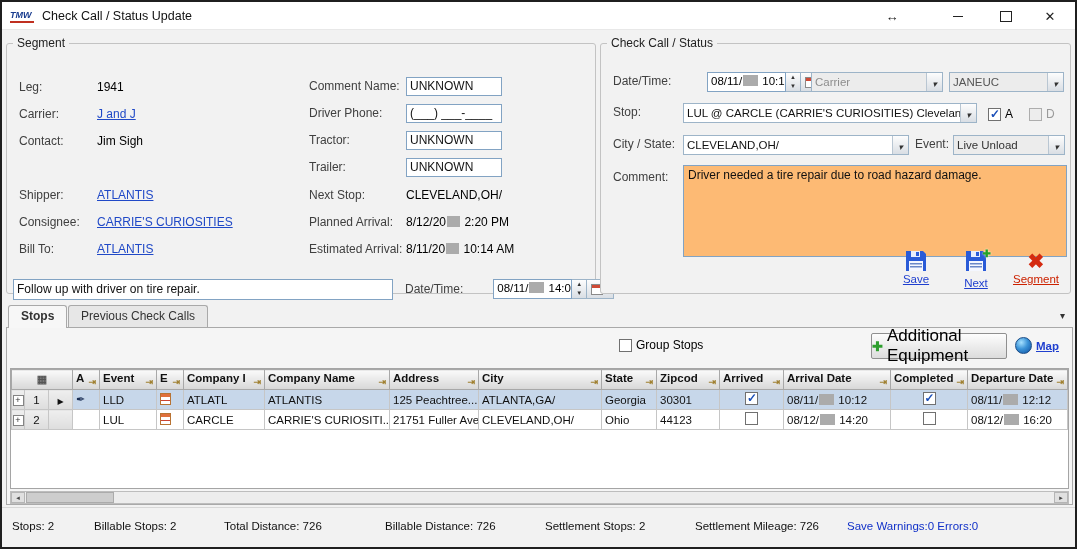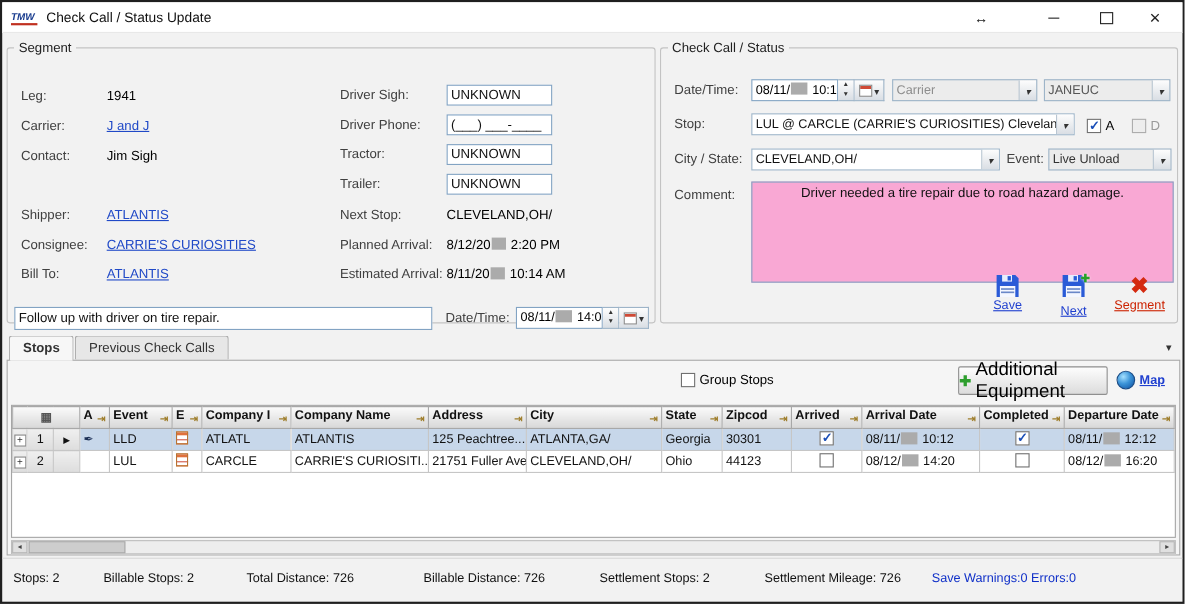--- a/index.html
+++ b/index.html
@@ -32,21 +32,21 @@
   .link { color:#2049c7; text-decoration:underline; cursor:pointer; }
   input[type=text] { height:19px; border:1px solid #82a3c3; font:12px "Liberation Sans",sans-serif; padding:0 3px; background:#fff; color:#111; }
   .fld { width:96px; }
 
   .redact { background:#ababab; display:inline-block; height:11px; width:17px; vertical-align:-1px; margin:0 1px; }
   .redact.yr { width:13px; }
   .redact.g { width:15px; }
 
   
   .dtc { display:flex; align-items:stretch; height:20px; }
-  .dtx { background:#fff; border:1px solid #82a3c3; font-size:11.5px; padding:2px 2px 0 3px; width:79px; overflow:hidden; white-space:nowrap; }
+  .dtx { background:#fff; border:1px solid #82a3c3; font-size:11.5px; padding:2px 2px 0 3px; width:79px; overflow:hidden; white-space:nowrap;margin-left:24px; }
   .spin { width:15px; border:1px solid #9db4c8; border-left:none; background:linear-gradient(#fdfdfd,#d9dee4); display:flex; flex-direction:column; }
   .spin i { flex:1; font-style:normal; font-size:6px; line-height:8px; text-align:center; color:#333; }
   .spin .up::before{ content:"\25B2"; } .spin .dn::before{ content:"\25BC"; }
   .calbtn { width:27px; border:1px solid #9db4c8; border-left:none; background:linear-gradient(#fdfdfd,#d9dee4); display:flex; align-items:center; justify-content:center; gap:2px; }
   .cal { width:12px; height:11px; background:#fff; border:1px solid #8a8a8a; box-shadow:inset 0 3px 0 #cf4a36; }
   .drop::before { content:"\25BE"; font-size:9px; color:#333; }
 
   
   .combo { display:flex; height:20px; border:1px solid #9db4c8; background:#fff; align-items:center; overflow:hidden; }
   .ctext { flex:1; font-size:11.5px; padding:0 3px; white-space:nowrap; overflow:hidden; color:#111; }
@@ -54,21 +54,21 @@
   .combo.dis { background:#ececec; }
   .combo.dis .ctext { color:#8d8d8d; }
 
   
   .cb { width:13px; height:13px; border:1px solid #707070; background:#fff; display:inline-block; position:relative; }
   .cb.on::before { content:"\2713"; position:absolute; left:1px; top:-2px; color:#1b4fb8; font-weight:bold; font-size:12px; }
   .cb.dis { border-color:#adadad; background:#ededed; }
   .cbl { font-size:12px; margin-left:4px; }
   .cbl.dis { color:#9a9a9a; }
 
-  textarea { border:1px solid #82a3c3; background:#f9a8d4; font:12px "Liberation Sans",sans-serif; padding:2px 4px; resize:none; color:#111;text-align:center; }
+  textarea { border:1px solid #82a3c3; background:#fdba74; font:12px "Liberation Sans",sans-serif; padding:2px 4px; resize:none; color:#111; }
 
   
   .actions { position:absolute; right:14px; bottom:4px; display:flex; gap:20px; }
   .abtn { display:flex; flex-direction:column; align-items:center; cursor:pointer; width:40px; }
   .abtn .cap { font-size:11.5px; font-weight:normal; color:#1f3fcf; text-decoration:underline; margin-top:1px; }
   .abtn .cap.red { color:#cc2200; }
   .xicon::before { content:"\2716"; color:#d42a10; font-size:20px; font-weight:bold; line-height:22px; }
   .nextwrap { position:relative; }
   .gplus-badge { position:absolute; right:-4px; top:-2px; font-size:10px; font-weight:bold; color:#27a127; text-shadow:0 0 2px #fff; }
 
@@ -153,21 +153,21 @@
     <div class="row seg-l" style="left:12px;top:163px">
         <span class="lbl">Consignee:</span>
         <span class="link">CARRIE'S CURIOSITIES</span>
       </div>
     <div class="row seg-l" style="left:12px;top:190px">
         <span class="lbl">Bill To:</span>
         <span class="link">ATLANTIS</span>
       </div>
 
     <div class="row seg-r" style="top:27px">
-        <span class="lbl">Driver Sigh:</span>
+        <span class="lbl">Comment Name:</span>
         <input type="text" class="fld" value="UNKNOWN" style="">
       </div>
     <div class="row seg-r" style="top:54px">
         <span class="lbl">Driver Phone:</span>
         <input type="text" class="fld" value="(___) ___-____" style="">
       </div>
     <div class="row seg-r" style="top:81px">
         <span class="lbl">Tractor:</span>
         <input type="text" class="fld" value="UNKNOWN" style="">
       </div>

